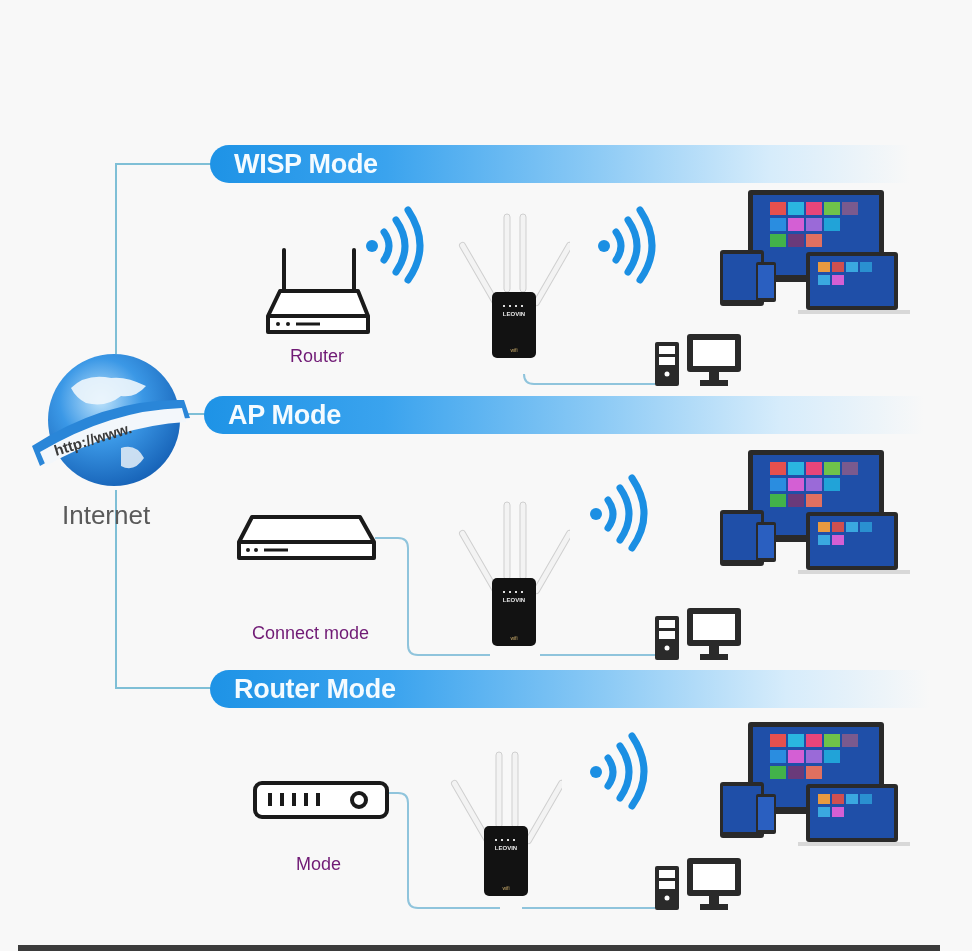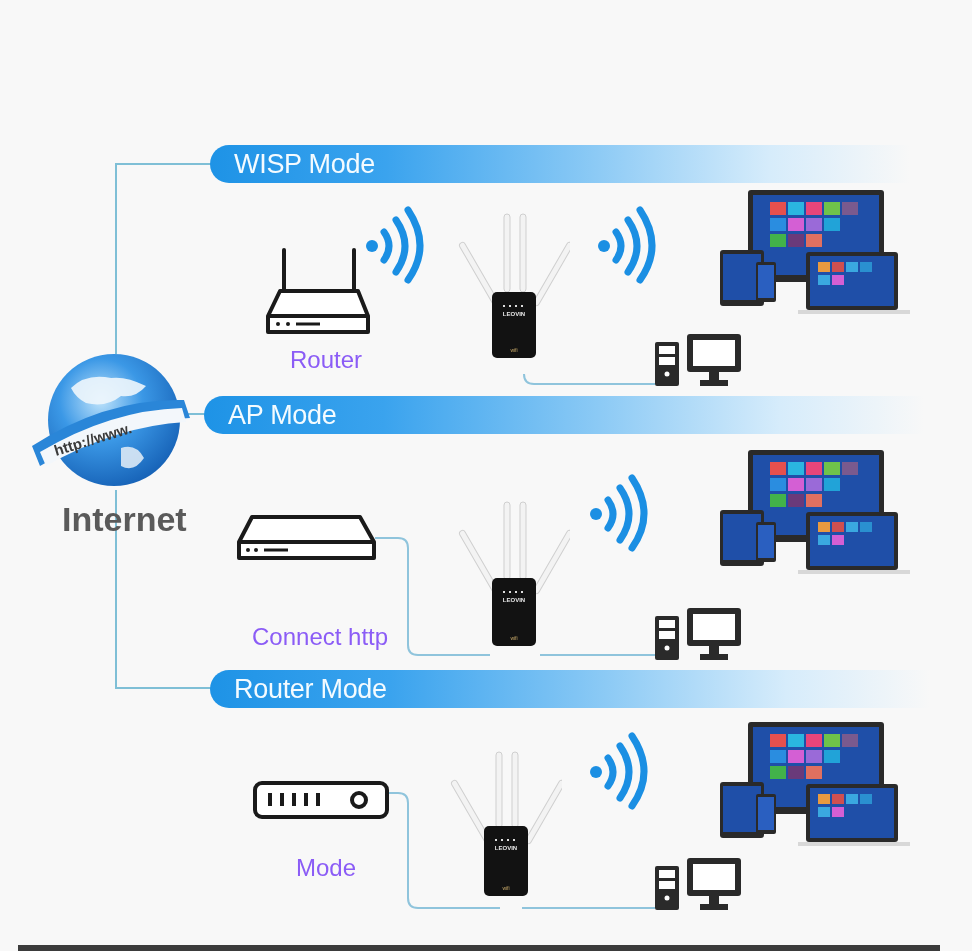--- a/index.html
+++ b/index.html
@@ -2,25 +2,25 @@
 <html><head>
 <meta charset="utf-8">
 <style>
   * { box-sizing: border-box; margin: 0; padding: 0; }
   html, body { width: 972px; height: 951px; background: #f8f8f8; overflow: hidden; }
   body { position: relative; font-family: "Liberation Sans", sans-serif; }
   .abs { position: absolute; }
   .banner {
     position: absolute; height: 38px; border-radius: 19px 0 0 19px;
     background: linear-gradient(90deg, #1e93e6 0%, #3aa3ee 25%, #8ccaf5 55%, #d6ecfb 80%, rgba(248,248,248,0) 100%);
-    color: #f4fbff; font-weight: normal; font-size: 27px; line-height: 38px; padding-left: 24px;
+    color: #f4fbff; font-weight: bold; font-size: 27px; line-height: 38px; padding-left: 24px;
     letter-spacing: -0.3px;
   }
-  .label { position: absolute; color: #8b5cf6; font-size: 24px; }
-  .inet-label { position: absolute; color: #5a5a5a; font-size: 34px; font-weight: bold; }
+  .label { position: absolute; color: #701a75; font-size: 18px; }
+  .inet-label { position: absolute; color: #5a5a5a; font-size: 26px; font-weight: normal; }
   .bottom-bar { position: absolute; left: 18px; top: 945px; width: 922px; height: 6px; background: #3b3b3b; }
   svg { display: block; }
 </style>
 </head>
 <body>
 
 <svg class="abs" style="left:0;top:0" width="972" height="951">
   <path d="M116 354 V164 H215" fill="none" stroke="#7fbfd6" stroke-width="2"></path>
   <path d="M185 414 H215" fill="none" stroke="#7fbfd6" stroke-width="2"></path>
   <path d="M116 490 V688 H215" fill="none" stroke="#7fbfd6" stroke-width="2"></path>
@@ -267,21 +267,21 @@
   <rect x="46" y="48" width="28" height="6" fill="#2a2a2a"></rect>
 </svg>
 
 <svg class="abs" style="left:236px;top:514px" width="142" height="48" viewBox="0 0 142 48">
   <path d="M16 3 H124 L138 28 V44 H3 V28 Z" fill="#fff" stroke="#1a1a1a" stroke-width="4" stroke-linejoin="round"></path>
   <line x1="3" y1="28" x2="138" y2="28" stroke="#1a1a1a" stroke-width="4"></line>
   <circle cx="12" cy="36" r="2" fill="#1a1a1a"></circle>
     <circle cx="20" cy="36" r="2" fill="#1a1a1a"></circle>
   <line x1="28" y1="36" x2="52" y2="36" stroke="#1a1a1a" stroke-width="3"></line>
 </svg>
-<div class="label" style="left:252px;top:623px">Connect http</div>
+<div class="label" style="left:252px;top:623px">Connect mode</div>
 
 <svg class="abs" style="left:252px;top:780px" width="138" height="40" viewBox="0 0 138 40">
   <rect x="3" y="3" width="132" height="34" rx="7" fill="#fff" stroke="#1a1a1a" stroke-width="4"></rect>
   <rect x="16" y="13" width="4" height="13" fill="#1a1a1a"></rect>
   <rect x="28" y="13" width="4" height="13" fill="#1a1a1a"></rect>
   <rect x="40" y="13" width="4" height="13" fill="#1a1a1a"></rect>
   <rect x="52" y="13" width="4" height="13" fill="#1a1a1a"></rect>
   <rect x="64" y="13" width="4" height="13" fill="#1a1a1a"></rect>
   <circle cx="107" cy="20" r="7" fill="none" stroke="#1a1a1a" stroke-width="4"></circle>
 </svg>

